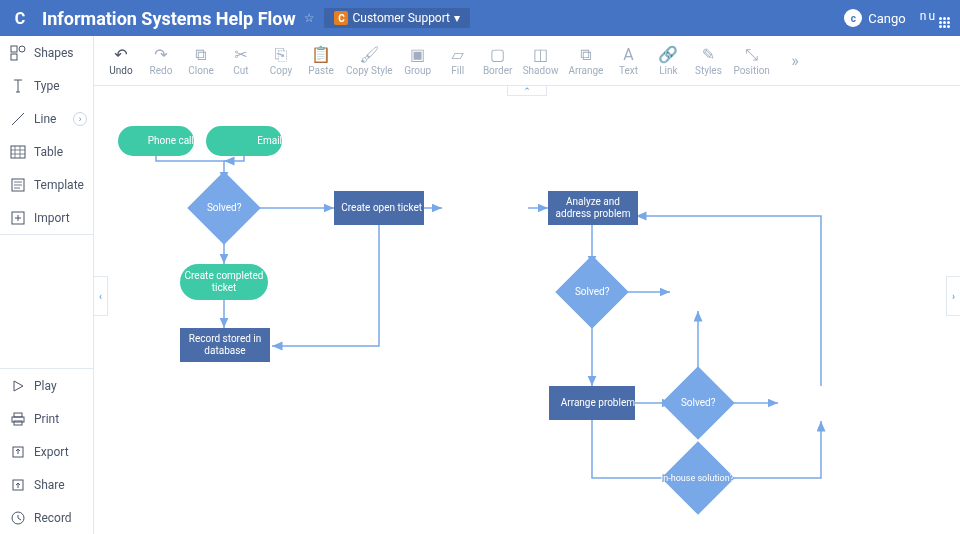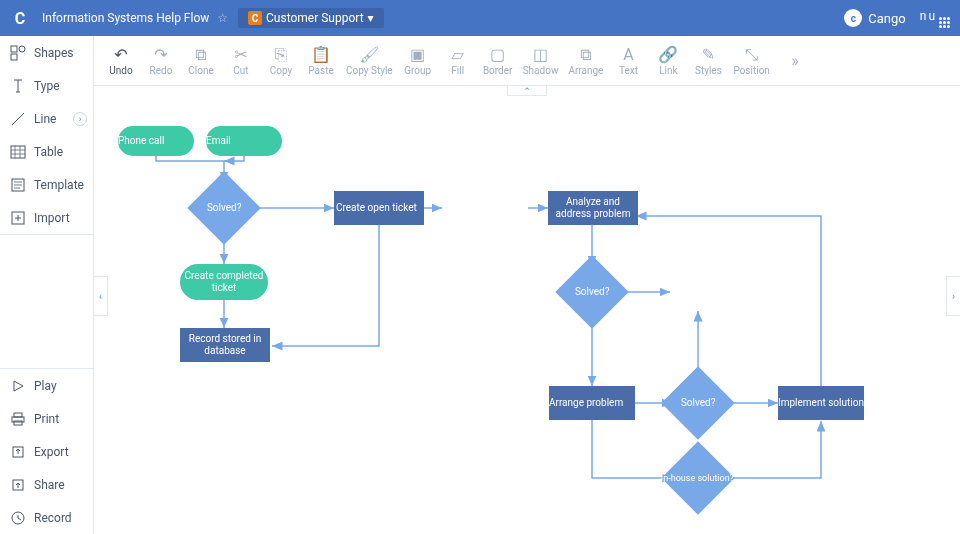--- a/index.html
+++ b/index.html
@@ -1,19 +1,19 @@
 <!DOCTYPE html>
 <html><head>
 <meta charset="utf-8">
 <style>
 *{margin:0;padding:0;box-sizing:border-box;font-family:-apple-system,BlinkMacSystemFont,"Segoe UI",Roboto,sans-serif}
 body{width:960px;height:534px;overflow:hidden;background:#fff;color:#4a5568}
 .header{height:36px;background:#4574c4;display:flex;align-items:center;padding:0 10px;color:#fff}
 .logo-c{width:20px;height:20px;display:flex;align-items:center;justify-content:center;font-weight:bold;font-size:16px;margin-right:12px}
-.title{font-size:12px;font-weight:400;margin-right:8px}
+.title{font-size:18px;font-weight:700;margin-right:8px}
 .star{opacity:0.6;margin-right:10px;font-size:12px}
 .tag{background:#3d63a8;padding:3px 10px;border-radius:2px;font-size:12px;display:flex;align-items:center;gap:4px}
 .tag-icon{width:14px;height:14px;background:#e67e22;border-radius:2px;display:flex;align-items:center;justify-content:center;font-size:10px;font-weight:bold;color:#fff}
 .spacer{flex:1}
 .user{display:flex;align-items:center;gap:6px;font-size:13px;margin-right:14px}
 .avatar{width:18px;height:18px;border-radius:50%;background:#fff;display:flex;align-items:center;justify-content:center;font-size:10px;color:#4574c4;font-weight:bold}
 .nu{font-size:12px;letter-spacing:2px;font-weight:400}
 .dots{display:inline-grid;grid-template-columns:repeat(3,3px);gap:1px;margin-left:2px}
 .dots span{width:3px;height:3px;background:#fff;border-radius:50%}
 .main{display:flex;height:498px}
@@ -24,21 +24,21 @@
 .side-chev{position:absolute;right:6px;width:14px;height:14px;border:1px solid #cbd5e0;border-radius:50%;display:flex;align-items:center;justify-content:center;font-size:9px;color:#718096}
 .workspace{flex:1;position:relative}
 .toolbar{height:50px;border-bottom:1px solid #e2e8f0;display:flex;align-items:center;padding:0 8px;gap:2px}
 .tool{min-width:38px;height:44px;display:flex;flex-direction:column;align-items:center;justify-content:center;gap:2px;font-size:10px;color:#a0aec0;cursor:pointer;padding:0 4px}
 .tool.active{color:#4a5568}
 .tool-icon{width:18px;height:18px;display:flex;align-items:center;justify-content:center;font-size:16px}
 .canvas{position:relative;height:448px;overflow:hidden}
 .collapse-tab{position:absolute;background:#fff;border:1px solid #e2e8f0;width:14px;height:40px;display:flex;align-items:center;justify-content:center;font-size:10px;color:#4299e1;cursor:pointer;z-index:5}
 .collapse-left{left:0;top:190px;border-left:none}
 .collapse-right{right:0;top:190px;border-right:none}
-.node{position:absolute;display:flex;align-items:center;justify-content:flex-start;text-align:center;font-size:10px;color:#fff;line-height:1.2}
+.node{position:absolute;display:flex;align-items:center;justify-content:flex-end;text-align:center;font-size:10px;color:#fff;line-height:1.2}
 .pill{background:#3ec9a7;border-radius:18px;height:30px;width:76px}
 .pill2{background:#3ec9a7;border-radius:18px;height:36px;width:88px;font-size:10px}
 .diamond{width:52px;height:52px;transform:rotate(45deg);display:flex;align-items:center;justify-content:center}
 .diamond-blue{background:#79a8e8}
 .diamond span{transform:rotate(-45deg);font-size:10px;white-space:nowrap}
 .rect{background:#4a6ca8;width:90px;height:34px;padding:2px}
 .rect2{background:#4a6ca8;width:86px;height:34px}
 svg.edges{position:absolute;top:0;left:0;pointer-events:none}
 </style>
 </head>
@@ -307,21 +307,18 @@
         </div>
       <div class="node diamond diamond-blue" style="left:472px;top:180px">
           <span>Solved?</span>
         </div>
       <div class="node rect2" style="left:455px;top:300px">
           <span>Arrange problem</span>
         </div>
       <div class="node diamond diamond-blue" style="left:578px;top:291px">
           <span>Solved?</span>
         </div>
-      <div class="node rect2" style="left:684px;top:300px">
-          <span>Implement solution</span>
-        </div>
       <div class="node diamond diamond-blue" style="left:578px;top:366px">
           <span style="font-size:9px">In-house solution?</span>
         </div>
     </div>
   </div>
 </div>
 
 </body></html>

